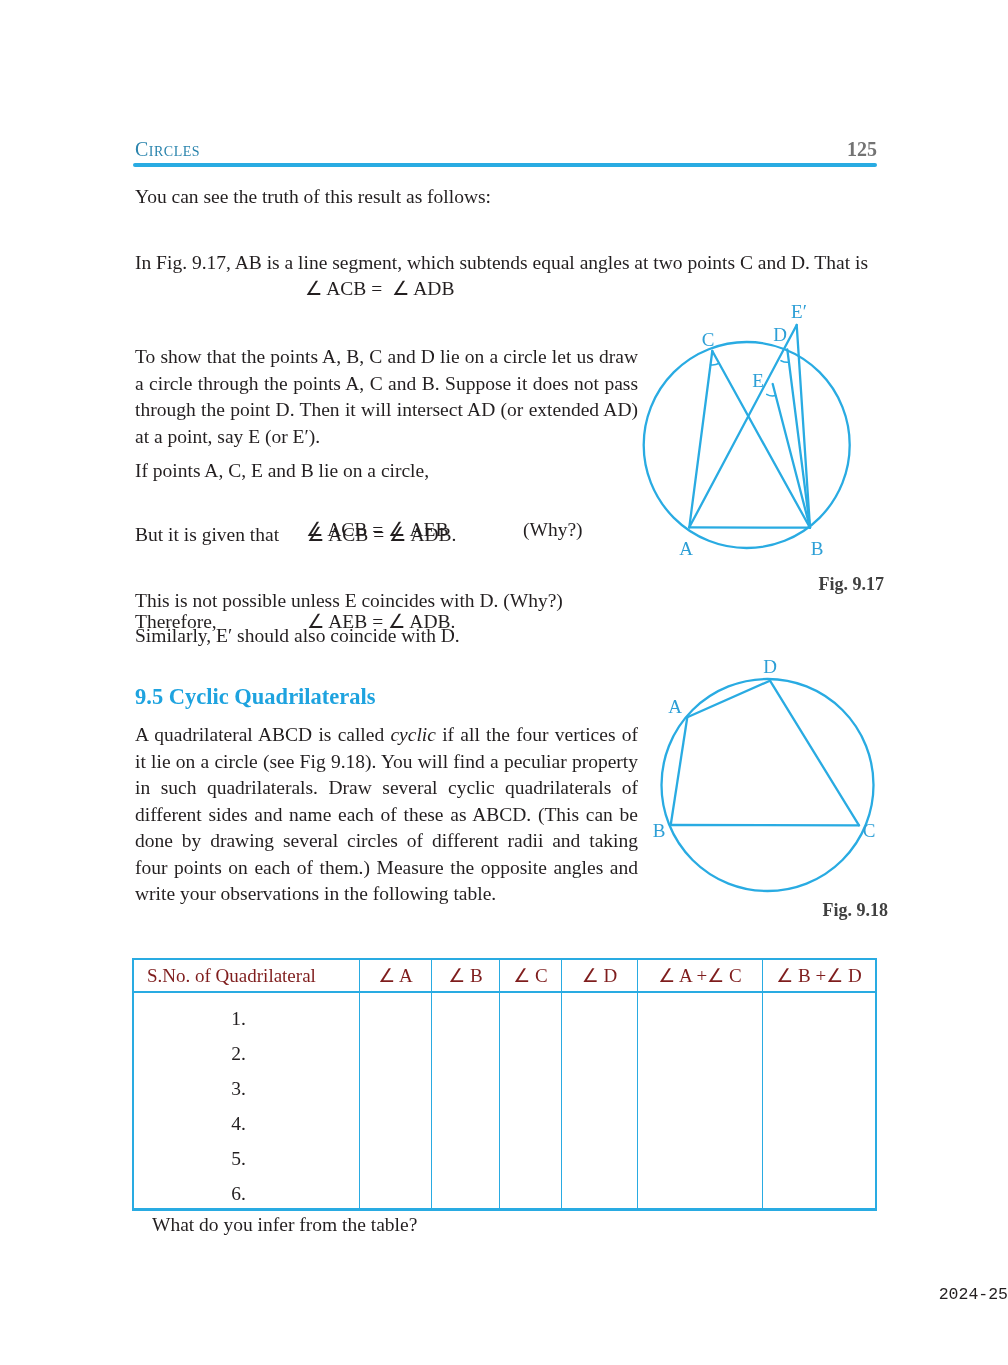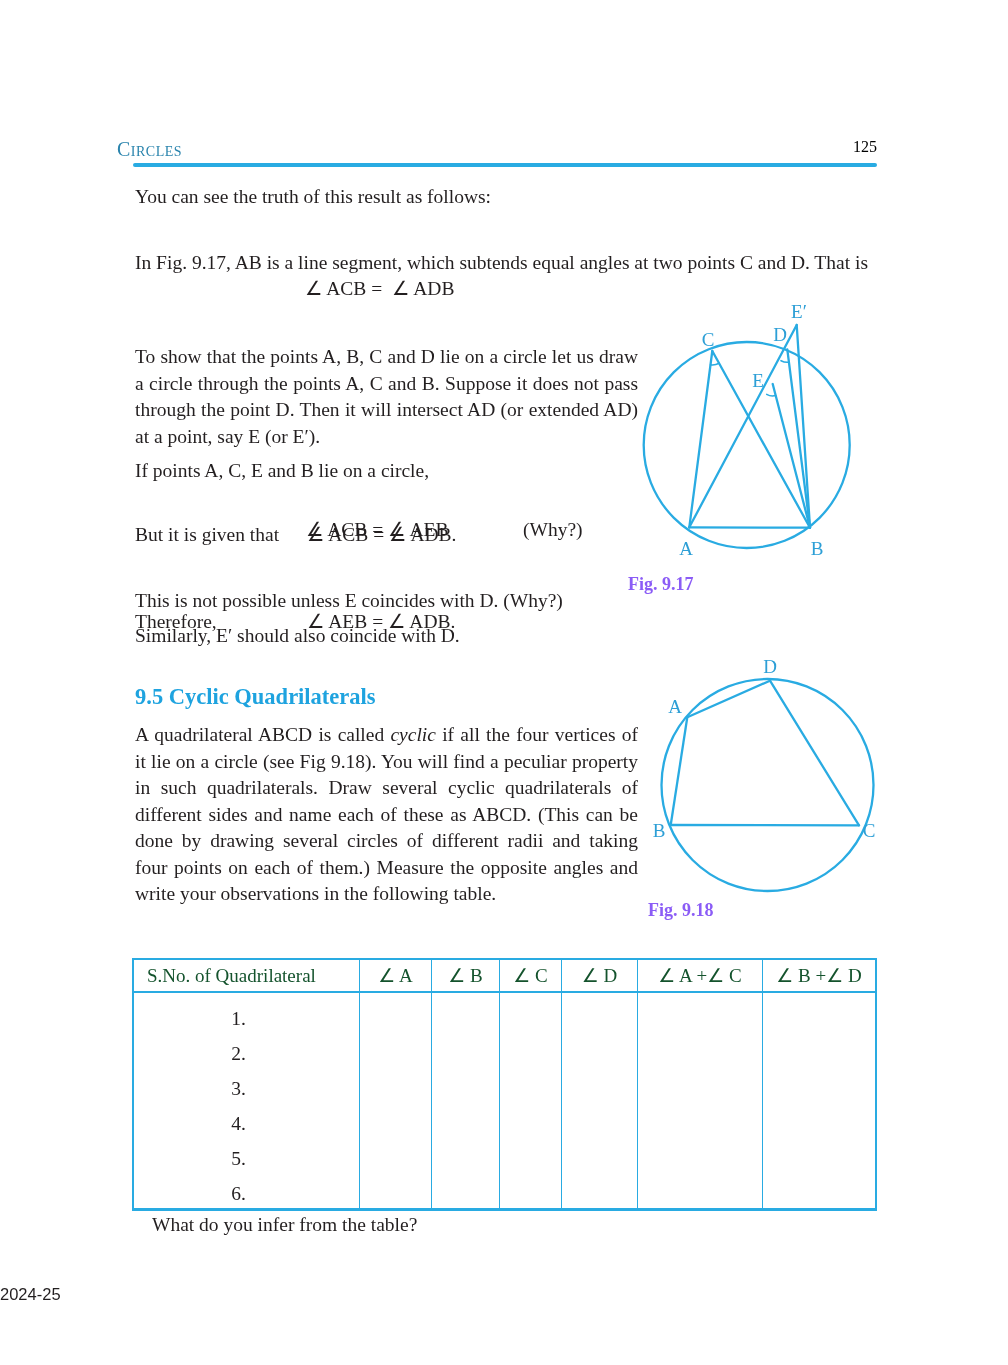--- a/index.html
+++ b/index.html
@@ -16,32 +16,32 @@
   .abs { position: absolute; }
   .body-text { font-size: 19.5px; line-height: 26.5px; }
   .justify { text-align: justify; }
   .eq { white-space: pre; }
   .runhead {
     font-size: 20px;
     font-variant: small-caps;
     letter-spacing: 0.5px;
     color: #2a84ad;
   }
-  .pagenum { font-size: 16px; color: #000000; }
+  .pagenum { font-size: 20px; color: #737373; font-weight: bold; }
   .rule { background: #29abe2; height: 4px; border-radius: 2px; }
   .section-heading {
     font-size: 22.5px;
     font-weight: bold;
     color: #1ea3df;
   }
   .fig-caption {
     font-size: 18px;
     font-weight: bold;
-    color: #8b5cf6;
-    text-align: left;
+    color: #404040;
+    text-align: right;
   }
   svg text {
     font-family: "Liberation Serif", serif;
     font-size: 19px;
     fill: #2d9fd6;
   }
   .obs-table {
     position: absolute;
     left: 132px;
     top: 958px;
@@ -52,54 +52,54 @@
     border-bottom-width: 3.5px;
     background: #ffffff;
   }
   .th {
     height: 33px;
     display: flex;
     align-items: center;
     justify-content: center;
     border-bottom: 2px solid #29abe2;
     border-right: 1.5px solid #29abe2;
-    color: #14532d;
+    color: #7f1d1d;
     font-size: 19px;
     white-space: pre;
   }
   .th.first { justify-content: flex-start; padding-left: 13px; }
   .th.last { border-right: none; }
   .td {
     height: 215px;
     border-right: 1.5px solid #29abe2;
   }
   .td.last { border-right: none; }
   .td.numbers { padding-top: 8px; text-align: center; }
   .td.numbers div {
     height: 35px;
     line-height: 35px;
     font-size: 19.5px;
     padding-right: 16px;
   }
   .footer-year {
     width: 100%;
-    text-align: left;
-    font-family: Liberation Sans, sans-serif;
+    text-align: right;
+    font-family: Liberation Mono, monospace;
     font-size: 16.5px;
     color: #231f20;
   }
   .eq-row { position: relative; height: 27px; }
   .eq-row > span { position: absolute; top: 0; }
 </style>
 </head>
 <body>
 
 <div class="page">
 
-  <div class="abs runhead" style="left:117px; top:138px;font-family:Liberation Serif, serif;">Circles</div>
+  <div class="abs runhead" style="left:135px; top:138px;font-family:Liberation Serif, serif;">Circles</div>
   <div class="abs pagenum" style="left:777px; top:138px; width:100px; text-align:right;">125</div>
   <div class="abs rule" style="left:133px; top:163px; width:744px;"></div>
 
   <div class="abs body-text" style="left:135px; top:184px; width:745px;">You can see the truth of this result as follows:</div>
 
   <div class="abs body-text" style="left:135px; top:220px; width:744px;margin-top:30px;">In Fig. 9.17, AB is a line segment, which subtends equal angles at two points C and D. That is</div>
 
   <div class="abs body-text eq" style="left:305px; top:276px;">∠ ACB =  ∠ ADB</div>
 
   <div class="abs body-text justify" style="left:135px; top:316px; width:503px;margin-top:28px;">To show that the points A, B, C and D lie on a circle let us draw a circle through the points A, C and B. Suppose it does not pass through the point D. Then it will intersect AD (or extended AD) at a point, say E (or E′).</div>

